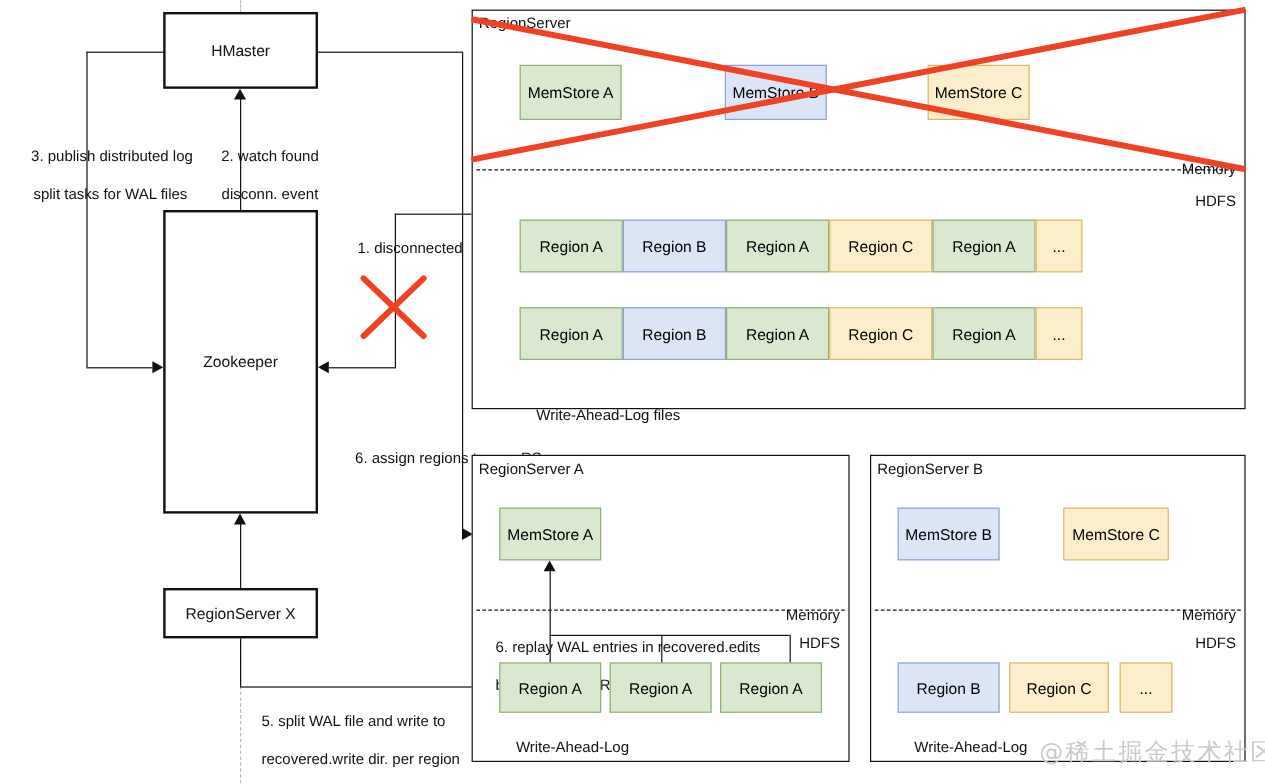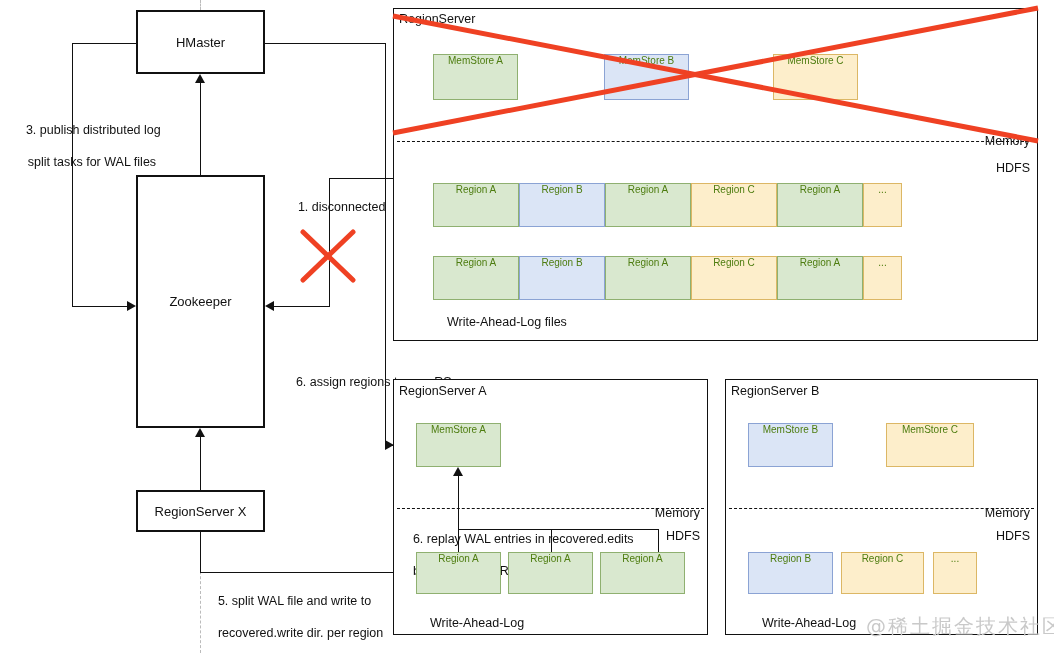--- a/index.html
+++ b/index.html
@@ -10,22 +10,22 @@
 
   
   .proc{border:2px solid #111;background:#fff;font-size:13px;color:#111;}
   .proc.tall{align-items:center;}
 
   
   .panel{position:absolute;box-sizing:border-box;border:1.5px solid #111;background:#fff;}
   .panel-title{position:absolute;font-size:12.5px;color:#111;white-space:nowrap;}
 
   
-  .cell{position:absolute;box-sizing:border-box;display:flex;justify-content:center;
-        font-size:10px;color:#4d7c0f;border:1px solid;white-space:nowrap;}
+  .cell{position:absolute;box-sizing:border-box;display:flex;align-items:center;justify-content:center;
+        font-size:13px;color:#000000;border:1px solid;white-space:nowrap;}
   .green{background:#d9e8cf;border-color:#8fb070;}
   .blue{background:#dbe5f6;border-color:#8ba3d4;}
   .yellow{background:#fdeecb;border-color:#dcb765;}
 
   
   .lbl{position:absolute;font-size:12.5px;color:#111;white-space:pre;line-height:16px;}
   .lbl.c{text-align:center;padding-left:12px;}
   .lbl.r{text-align:right;}
 
   
@@ -62,20 +62,24 @@
 
   <div class="box proc" style="left:136px;top:490px;width:129px;height:42px;">
     <span>RegionServer X</span>
   </div>
 
   <div class="dash-v" style="left:200px;top:0px;height:10px;"></div>
   <div class="dash-v" style="left:200px;top:532px;height:121px;"></div>
 
   <div class="vl" style="left:200px;top:82px;height:93px;"></div>
   <div class="ar ar-up" style="left:195px;top:74px;"></div>
+  <div class="lbl c" style="left:156px;top:106px;width:100px;">
+    <span>2. watch found</span><br>
+    <span>disconn. event</span>
+  </div>
 
   <div class="hl" style="left:72px;top:43px;width:64px;"></div>
   <div class="vl" style="left:72px;top:43px;height:263px;"></div>
   <div class="hl" style="left:72px;top:306px;width:55px;"></div>
   <div class="ar ar-right" style="left:127px;top:301px;"></div>
   <div class="lbl c" style="left:0px;top:106px;width:146px;">
     <span>3. publish distributed log</span><br>
     <span>split tasks for WAL files</span>
   </div>
 
@@ -167,21 +171,21 @@
   <div class="cell yellow" style="left:691px;top:256px;width:86px;height:44px;">
       <span>Region C</span>
     </div>
   <div class="cell green" style="left:777px;top:256px;width:86px;height:44px;">
       <span>Region A</span>
     </div>
   <div class="cell yellow" style="left:863px;top:256px;width:39px;height:44px;">
       <span>...</span>
     </div>
 
-  <div class="lbl" style="left:433px;top:298px;">
+  <div class="lbl" style="left:433px;top:322px;">
     <span>Write-Ahead-Log files</span>
   </div>
 
   <div class="xwrap" style="left:393px;top:8px;width:645px;height:133px;">
     <svg width="645" height="133" viewBox="0 0 645 133" preserveAspectRatio="none">
       <line x1="0" y1="125" x2="645" y2="0" stroke="#ef4123" stroke-width="5"></line>
       <line x1="0" y1="8" x2="645" y2="133" stroke="#ef4123" stroke-width="5"></line>
     </svg>
   </div>
 

